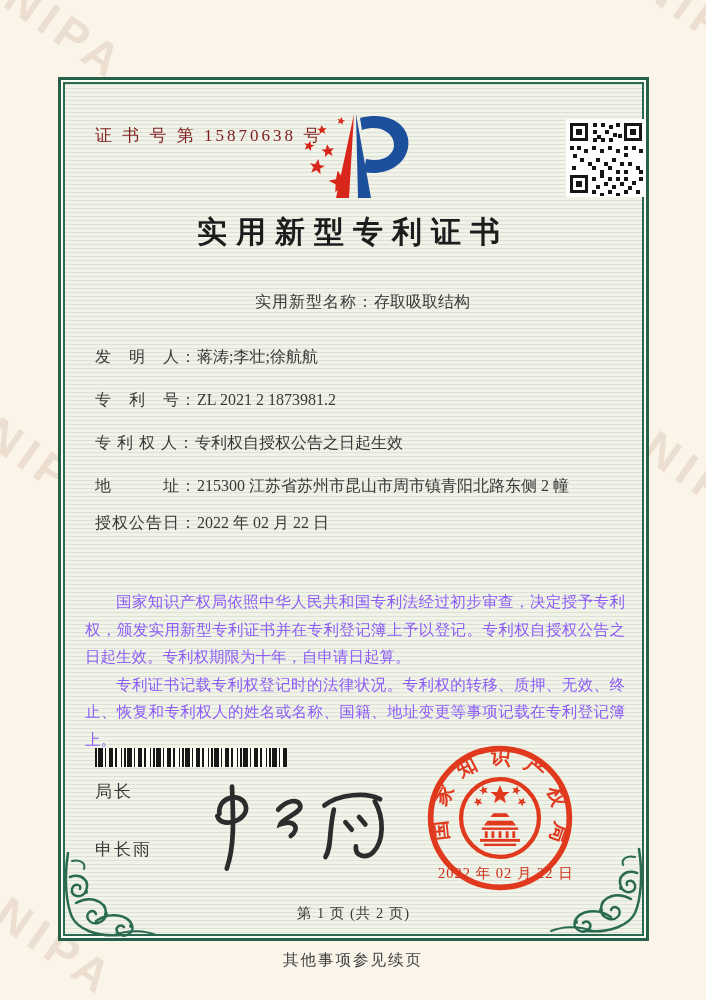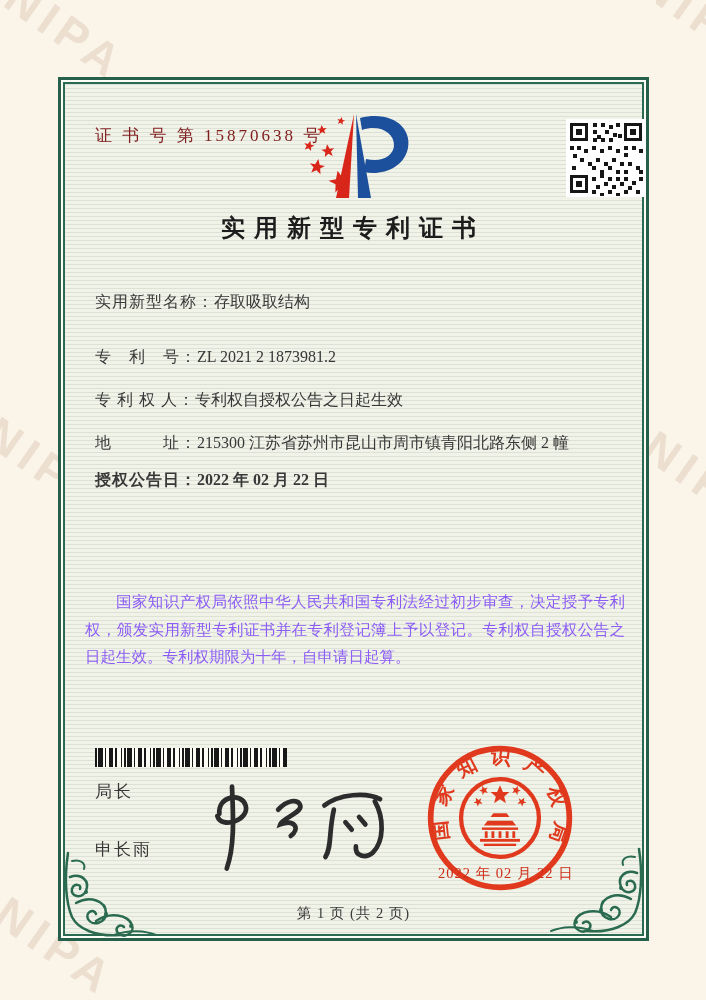--- a/index.html
+++ b/index.html
@@ -39,29 +39,29 @@
     position:absolute; left:95px; top:124px;
     font-size:17px; letter-spacing:3px; color:#7f1d1d;
   }
 
   .logo { position:absolute; left:288px; top:110px; width:132px; height:98px; }
 
   .qr { position:absolute; left:566px; top:119px; width:80px; height:78px; background:#fff; }
 
   .title {
     position:absolute; left:0; top:212px; width:100%;
-    text-align:center; font-size:24px; font-weight:bold;
+    text-align:center; font-size:30px; font-weight:bold;
     letter-spacing:9px; color:#1c1c1c;
   }
 
   .fields { position:absolute; left:95px; top:292px; width:535px; font-size:16px; }
   .frow { line-height:20px; white-space:nowrap; }
   .frow .lbl { letter-spacing:1px; }
-  .mb-xl { margin-bottom:35px; } .mb-lg { margin-bottom:23px; } .mb-sm { margin-bottom:17px; }
-  .grant-row { display:flex;font-weight:bold; }
+  .mb-xl { margin-bottom:35px;text-align:center; } .mb-lg { margin-bottom:23px; } .mb-sm { margin-bottom:17px; }
+  .grant-row { display:flex; }
   .grant-right { margin-left:16px; }
 
   .paras {
     position:absolute; left:85px; top:588px; width:540px;
     font-size:15.5px; line-height:27.5px; text-align:justify; color:#8b5cf6;
   }
   .paras p { text-indent:2em; }
 
   .barcode {
     position:absolute; left:95px; top:748px; width:192px; height:19px;
@@ -208,37 +208,41 @@
       </svg>
     </div>
 
     <div class="title">实用新型专利证书</div>
 
     <div class="fields">
       <div class="frow mb-xl">
         <span class="lbl">实用新型名称：</span><span>存取吸取结构</span>
       </div>
       <div class="frow mb-lg">
+        <span class="lbl">发　明　人：</span><span>蒋涛;李壮;徐航航</span>
+      </div>
+      <div class="frow mb-lg">
         <span class="lbl">专　利　号：</span><span>ZL 2021 2 1873981.2</span>
       </div>
       <div class="frow mb-lg">
         <span class="lbl">专 利 权 人：</span><span>专利权自授权公告之日起生效</span>
       </div>
       <div class="frow mb-sm">
         <span class="lbl">地　　　址：</span><span>215300 江苏省苏州市昆山市周市镇青阳北路东侧 2 幢</span>
       </div>
       <div class="frow grant-row">
         <span>
           <span class="lbl">授权公告日：</span><span>2022 年 02 月 22 日</span>
         </span>
       </div>
     </div>
 
     <div class="paras">
       <p>国家知识产权局依照中华人民共和国专利法经过初步审查，决定授予专利权，颁发实用新型专利证书并在专利登记簿上予以登记。专利权自授权公告之日起生效。专利权期限为十年，自申请日起算。</p>
+      <p>专利证书记载专利权登记时的法律状况。专利权的转移、质押、无效、终止、恢复和专利权人的姓名或名称、国籍、地址变更等事项记载在专利登记簿上。</p>
     </div>
 
     <div class="barcode"></div>
 
     <div class="sig-title">局长</div>
     <div class="sig-name">申长雨</div>
     <div class="sig-script">
       <svg viewBox="0 0 200 85" width="210" height="90" fill="none" stroke="#2c2c2c" stroke-width="4.5" stroke-linecap="round">
         <path d="M28,30 C26,13 49,9 53,22 C57,36 30,45 26,32"></path>
         <path d="M40,4 C41,30 43,60 35,82"></path>
@@ -301,15 +305,16 @@
         <path d="M34,70 C48,60 66,64 70,74 C73,82 62,88 56,82 C52,77 58,72 62,76"></path>
         <path d="M52,84 C68,78 84,80 94,84" stroke-width="2"></path>
         <path d="M10,10 C18,8 24,12 22,18" stroke-width="2"></path>
         <circle cx="24" cy="41" r="2" fill="#2a6b50" stroke="none"></circle>
         <circle cx="44" cy="63" r="2" fill="#2a6b50" stroke="none"></circle>
         <circle cx="69" cy="75" r="2" fill="#2a6b50" stroke="none"></circle>
       </svg>
     </div>
 
     <div class="page-info">第 1 页 (共 2 页)</div>
+    <div class="footer-note">其他事项参见续页</div>
 
   </div>
 </div>
 
 </body></html>

